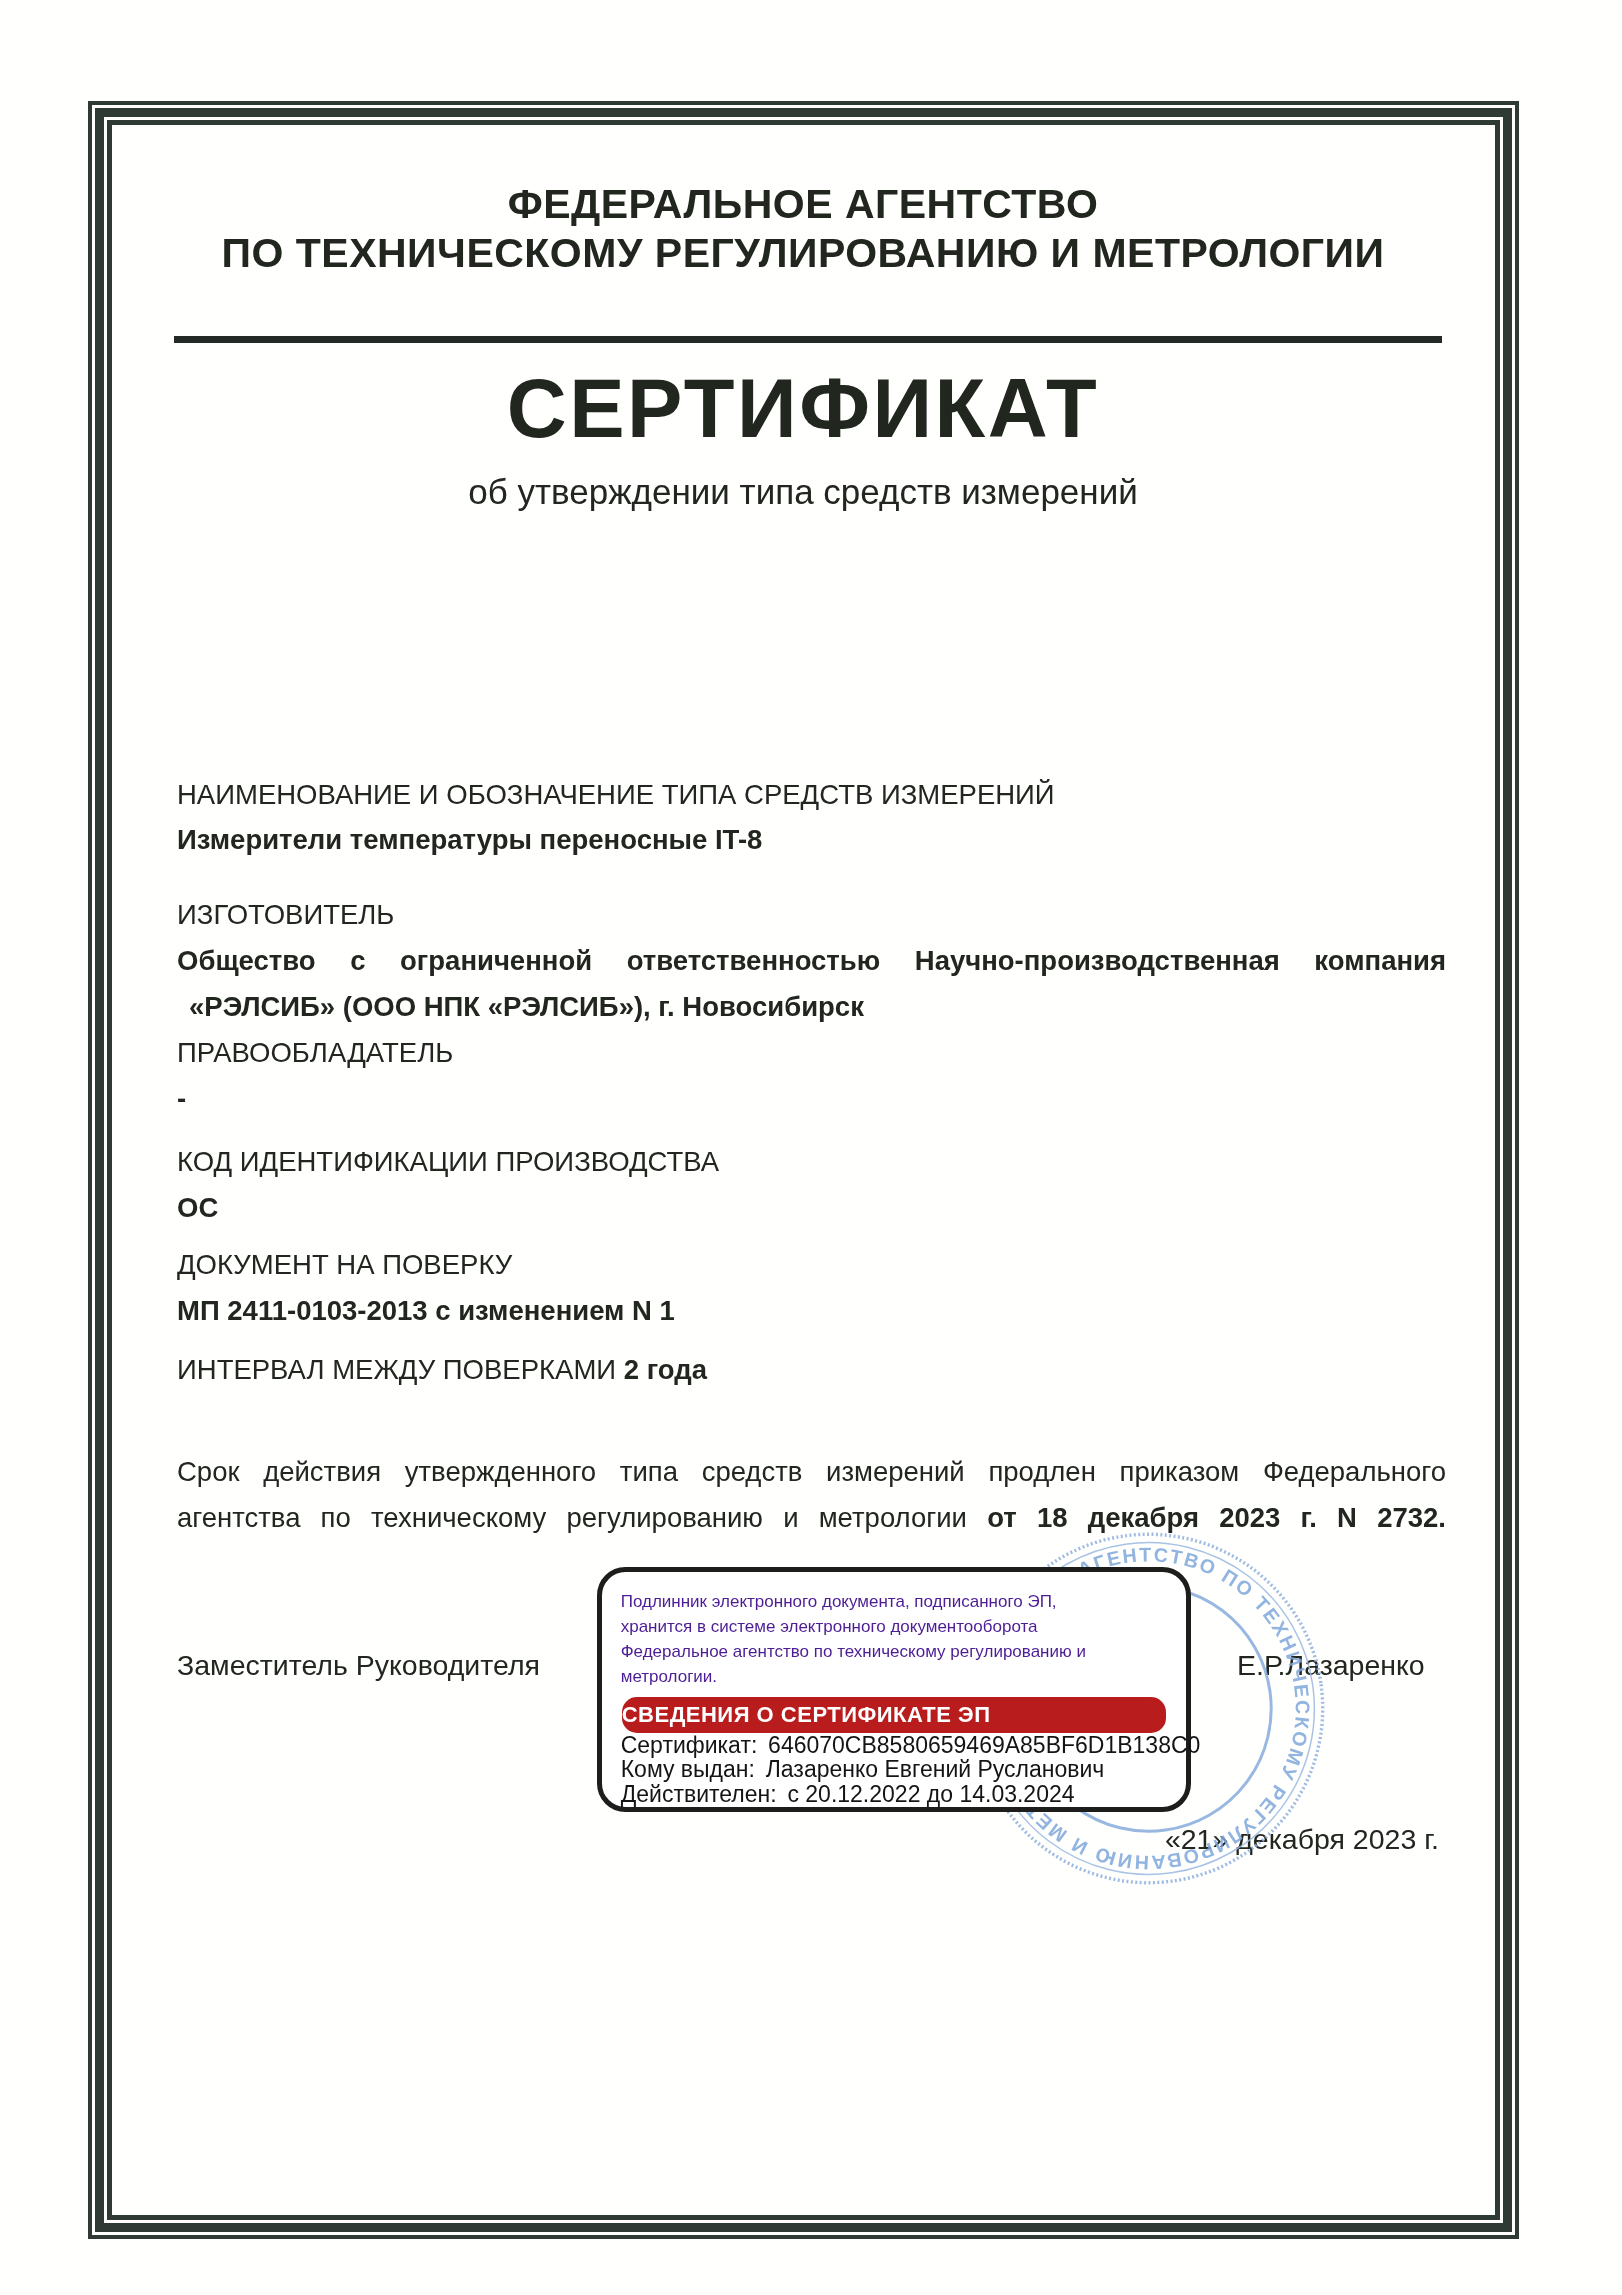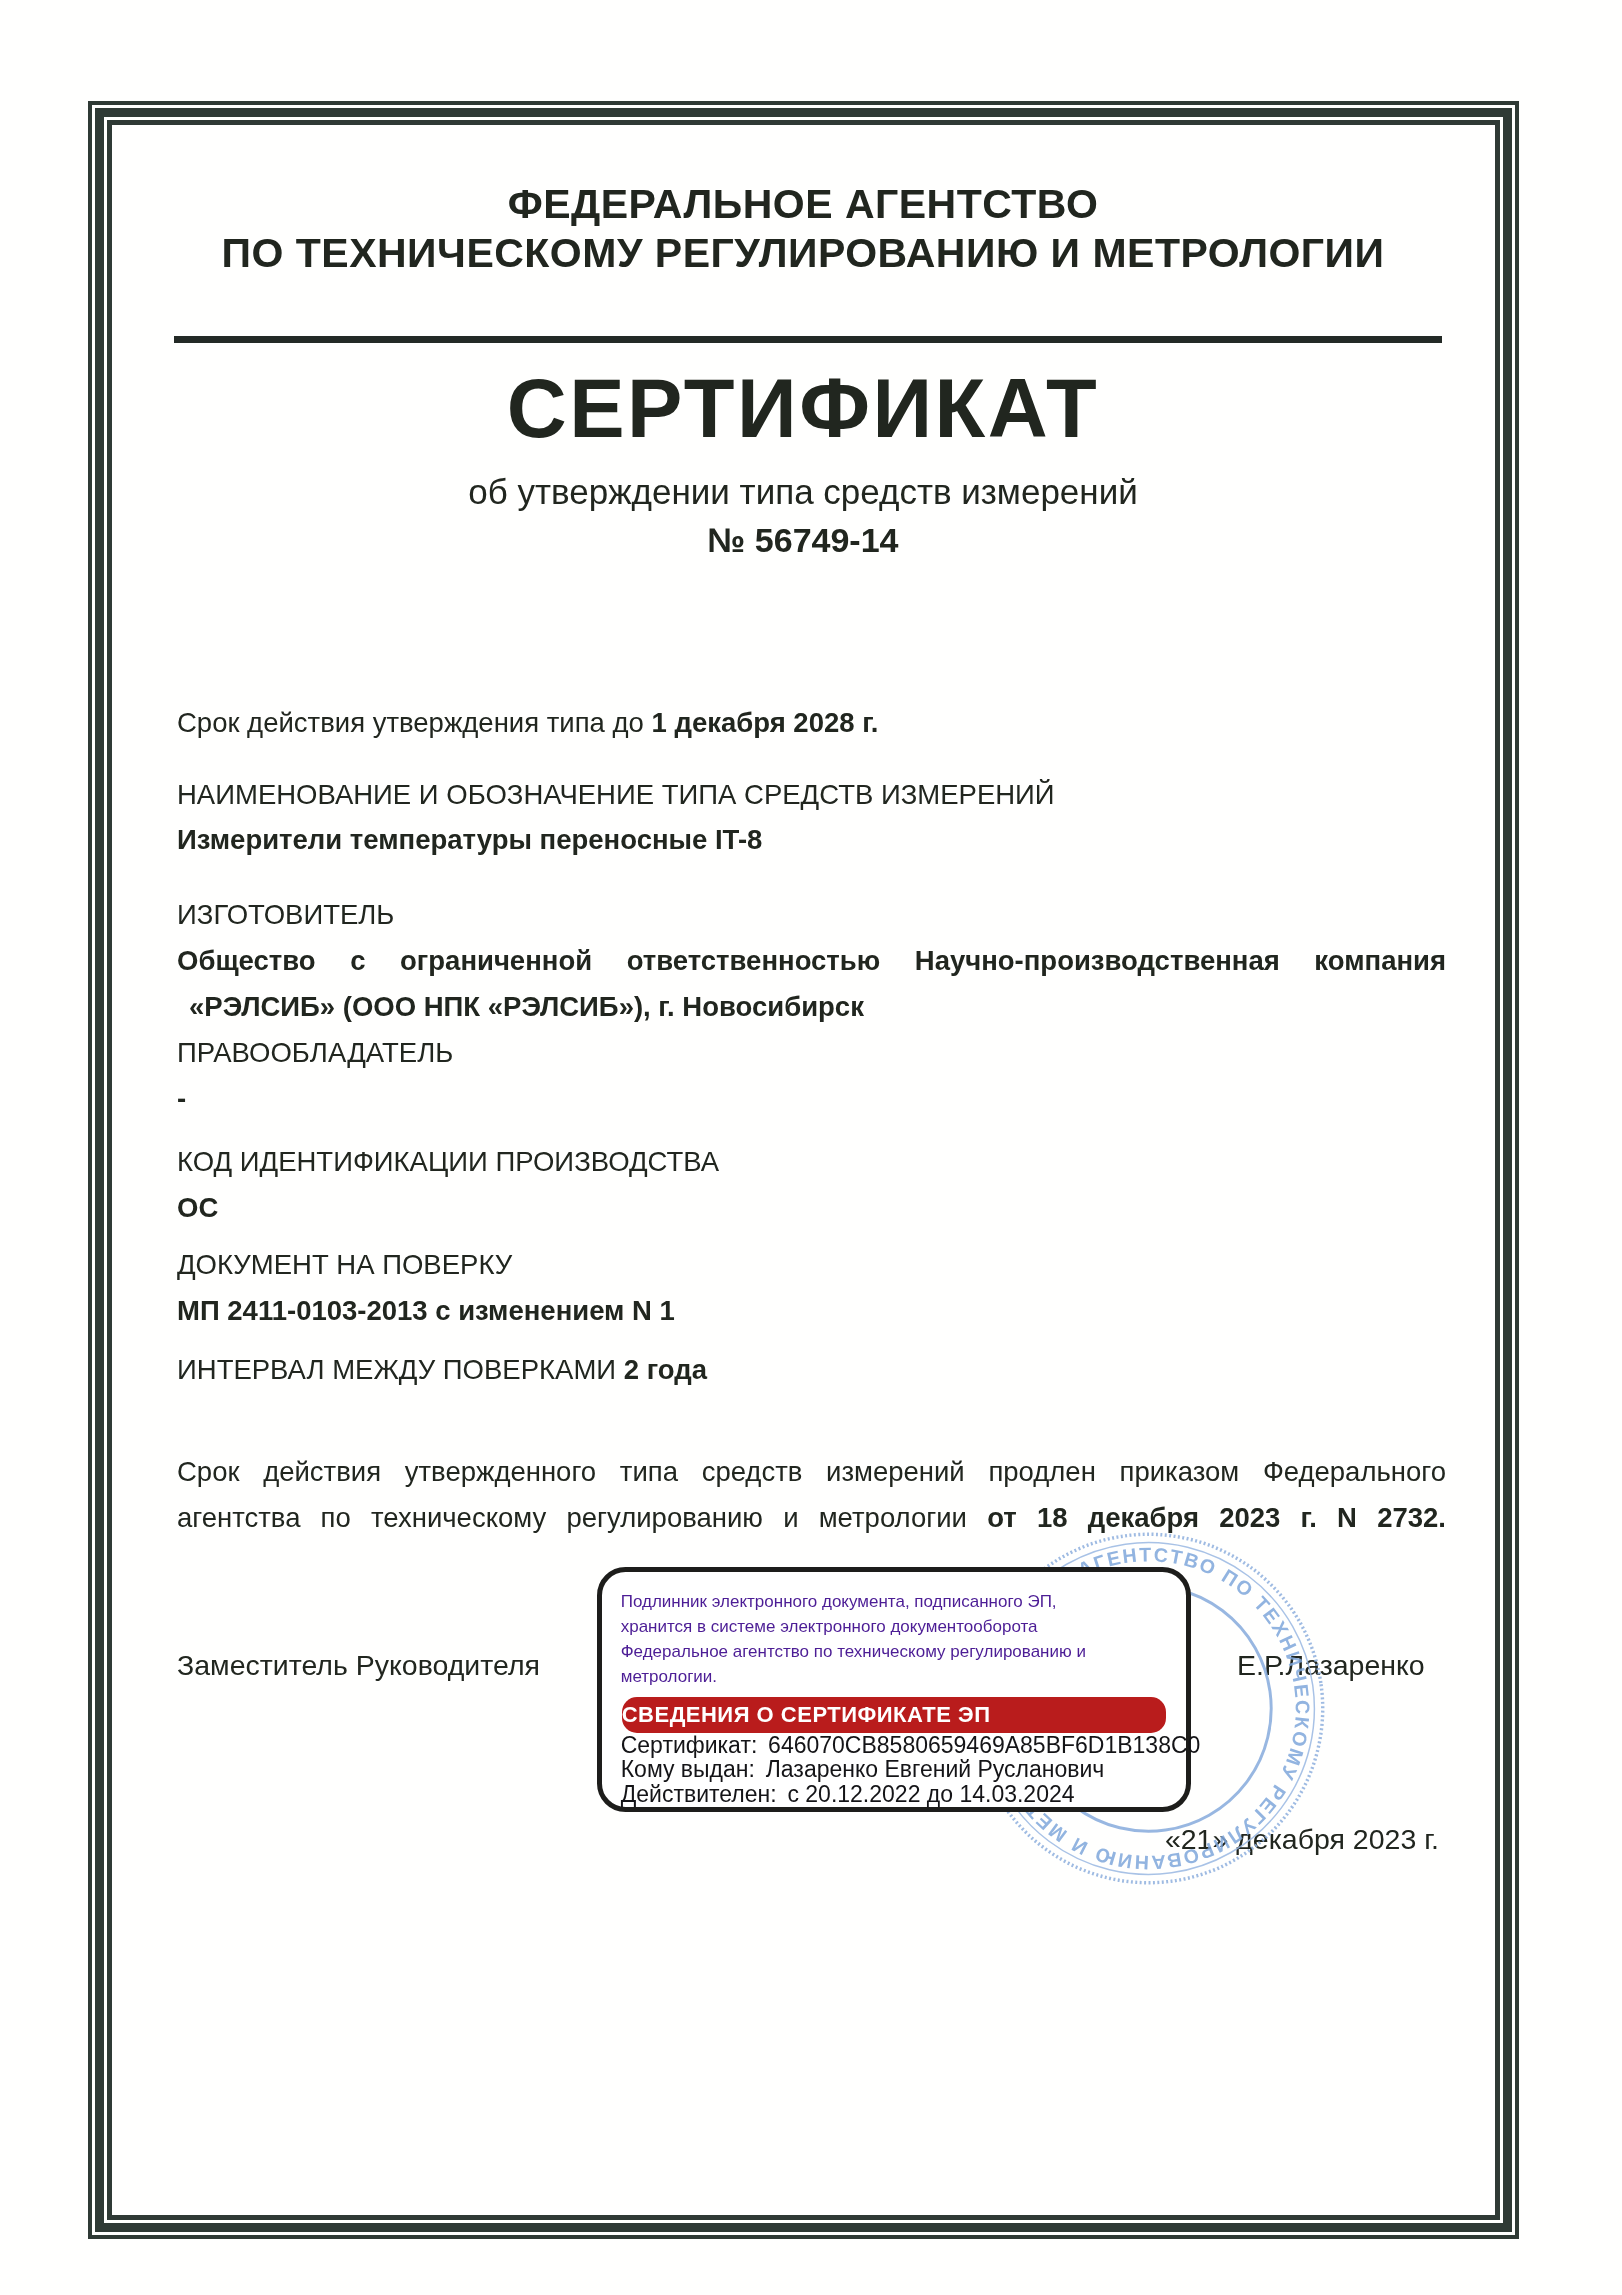--- a/index.html
+++ b/index.html
@@ -49,25 +49,21 @@
 
   <div class="abs center hdr" style="top:180px;">
     <div>ФЕДЕРАЛЬНОЕ АГЕНТСТВО</div>
     <div>ПО ТЕХНИЧЕСКОМУ РЕГУЛИРОВАНИЮ И МЕТРОЛОГИИ</div>
   </div>
 
   <div class="rule"></div>
 
   <div class="abs center title" style="top:367px;">СЕРТИФИКАТ</div>
   <div class="abs center subtitle" style="top:472px;">об утверждении типа средств измерений</div>
-  <div class="abs center cnum" style="top:521px;">№ 56749-14</div>
 
-  <div class="abs body-line" style="top:700px;">
-    <span>Срок действия утверждения типа до </span><b>1 декабря 2028 г.</b>
-  </div>
 
   <div class="abs body-line" style="top:772px;">НАИМЕНОВАНИЕ И ОБОЗНАЧЕНИЕ ТИПА СРЕДСТВ ИЗМЕРЕНИЙ</div>
   <div class="abs body-line b" style="top:817px;">Измерители температуры переносные IT-8</div>
 
   <div class="abs body-line" style="top:892px;">ИЗГОТОВИТЕЛЬ</div>
   <div class="abs body-line b jz" style="top:938px;">Общество с ограниченной ответственностью Научно-производственная компания</div>
   <div class="abs body-line b" style="top:984px;margin-left:12px;">«РЭЛСИБ» (ООО НПК «РЭЛСИБ»), г. Новосибирск</div>
 
   <div class="abs body-line" style="top:1030px;">ПРАВООБЛАДАТЕЛЬ</div>
   <div class="abs body-line b" style="top:1076px;">-</div>

